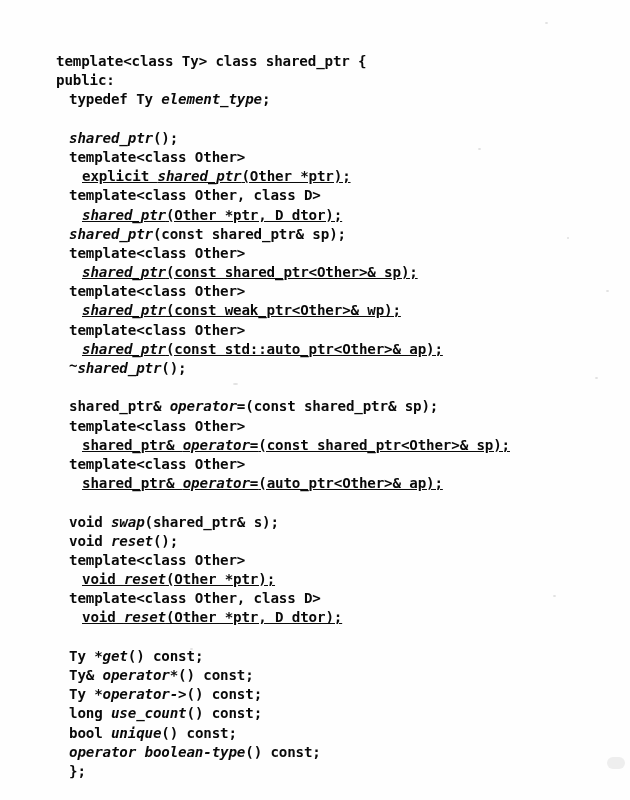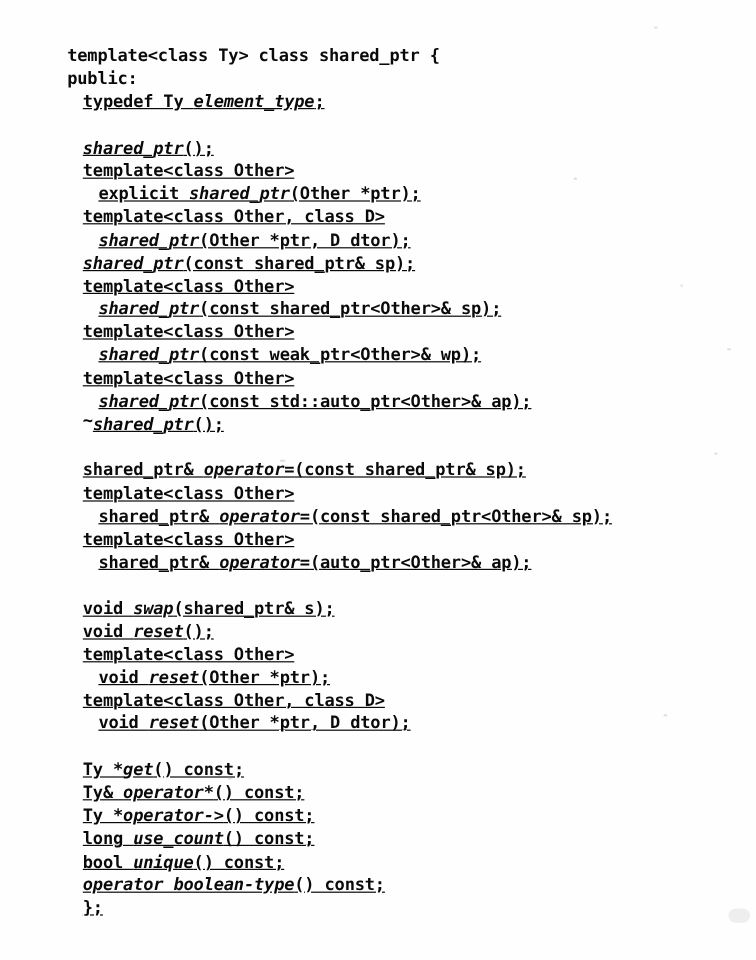--- a/index.html
+++ b/index.html
@@ -44,21 +44,21 @@
     width: 14px;
   }
   #section-heading .sec-title {
     font-weight: 700;
   }
 
   
   #code-listing {
     position: absolute;
     left: 56px;
-    top: 38px;
+    top: 52px;
     width: 574px;
     font-family: "DejaVu Sans Mono", "Liberation Mono", monospace;
     font-size: 14.2px;
     line-height: 19.2px;
     color: #0a0a0a;
     white-space: pre;
     font-weight: 700;
     letter-spacing: -0.15px;
   }
 
@@ -66,21 +66,21 @@
     white-space: pre;
     height: 19.2px;
     font-weight: 700;
   }
   .code-line.blank {
     height: 19.2px;
   }
 
   
   .ind-0 { padding-left: 0px; }
-  .ind-1 { padding-left: 13px; text-decoration: underline; }
+  .ind-1 { padding-left: 13px; }
   .ind-2 { padding-left: 26px; text-decoration: underline; }
 
   
   .it {
     font-style: italic;
     font-weight: 700;
   }
 
   
   .tilde {

